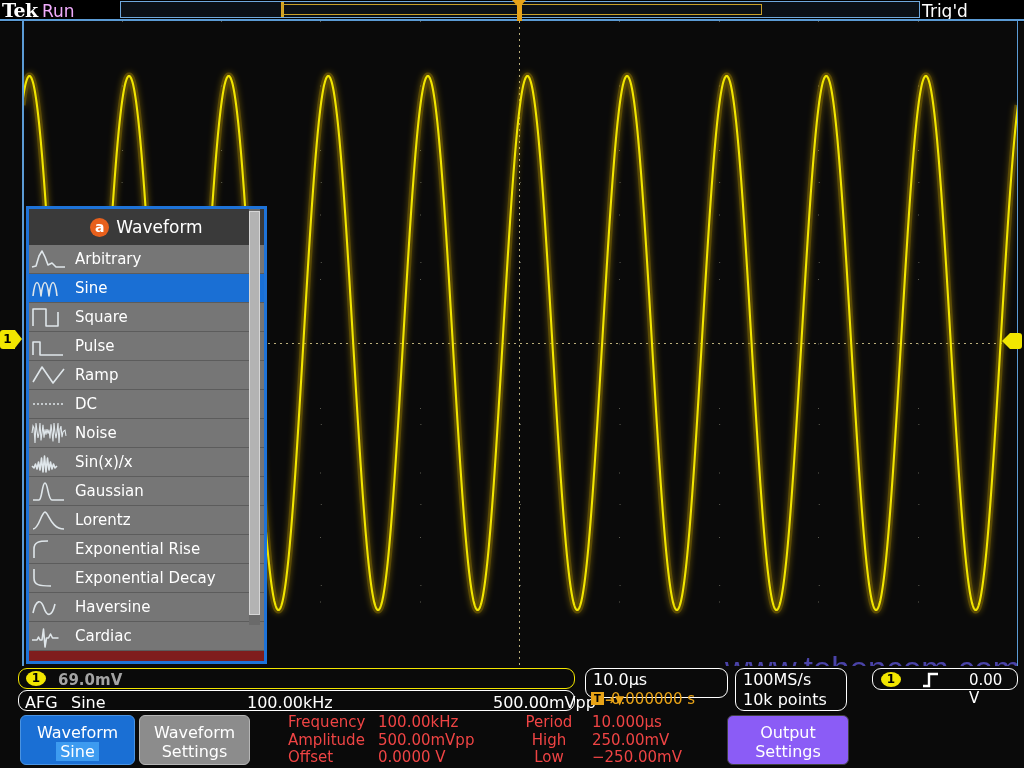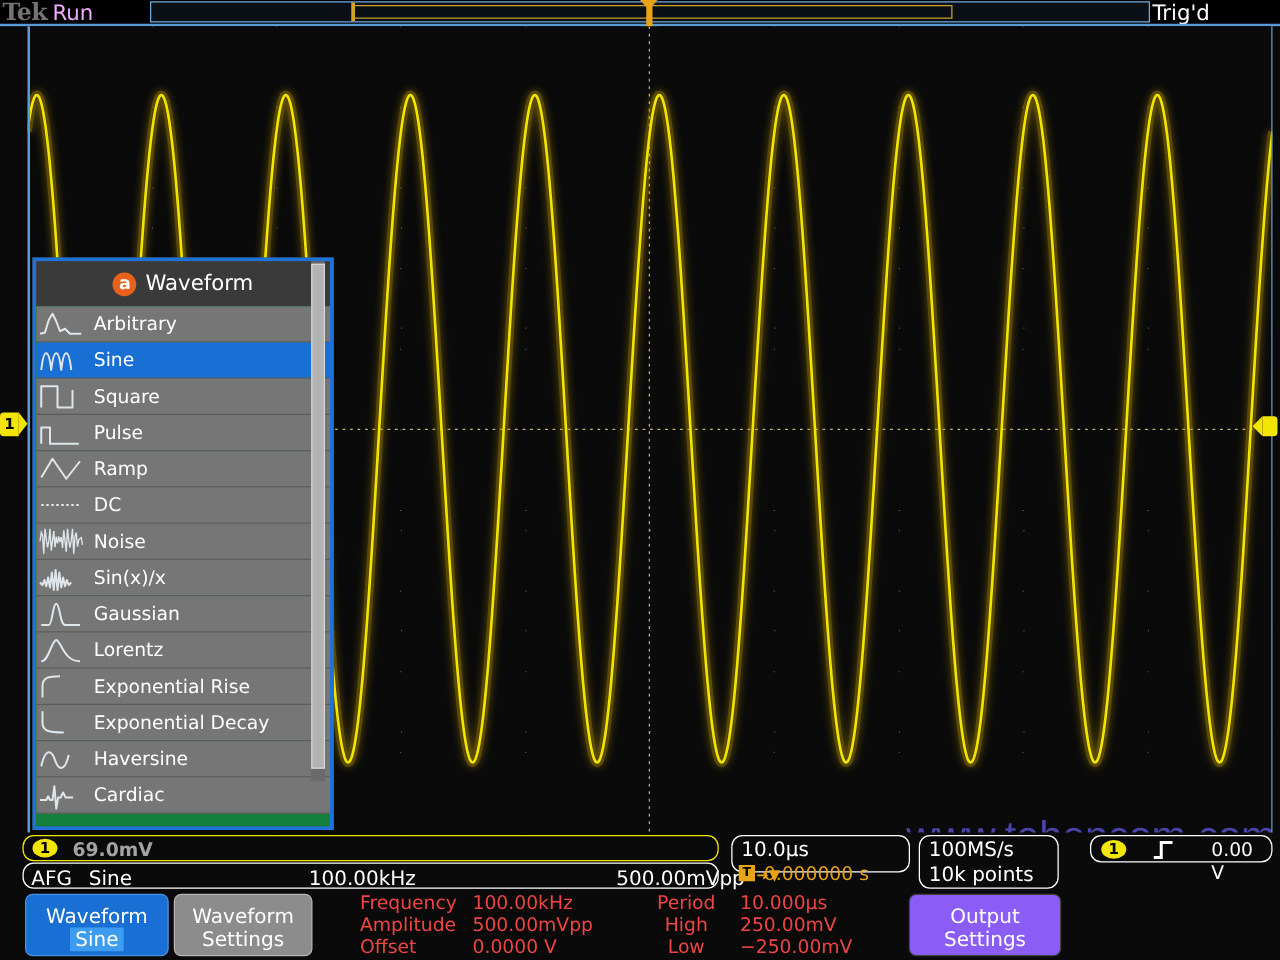--- a/index.html
+++ b/index.html
@@ -3,21 +3,21 @@
 <meta charset="utf-8">
 <style>
   html,body{margin:0;padding:0;background:#000;}
   body{width:1024px;height:768px;overflow:hidden;
        font-family:"DejaVu Sans","Liberation Sans",sans-serif;}
   #screen{position:relative;width:1024px;height:768px;background:#0a0a0a;overflow:hidden;}
 
   
   #topbar{position:absolute;left:0;top:0;width:1024px;height:22px;background:#000;}
   #tek-logo{position:absolute;left:2px;top:-1px;font-family:"DejaVu Serif","Liberation Serif",serif;
-            font-weight:bold;font-size:19px;color:#737373;letter-spacing:-0.5px;}
+            font-weight:bold;font-size:19px;color:#ffffff;letter-spacing:-0.5px;}
   #run-state{position:absolute;left:42px;top:1px;font-size:17px;color:#f0abfc;}
   #trig-state{position:absolute;left:922px;top:1px;font-size:17px;color:#fff;}
   #rec-outline{position:absolute;left:120px;top:1px;width:800px;height:17px;
                border:1px solid #6fa8dc;box-sizing:border-box;background:#0b1016;}
   #rec-zoomband{position:absolute;left:282px;top:4px;width:480px;height:11px;
                 border:1px solid #c8a02a;box-sizing:border-box;}
   #rec-zoomband-l{position:absolute;left:281px;top:2px;width:3px;height:15px;background:#d9a61f;}
   #topline{position:absolute;left:0;top:19px;width:1024px;height:2px;background:#5b9bd5;}
 
   
@@ -66,21 +66,21 @@
              font-family:"Liberation Sans",sans-serif;letter-spacing:0px;}
 
   
   #wf-menu{position:absolute;left:26px;top:206px;width:241px;height:458px;
            background:#4a4a4a;border:3px solid #1e73d8;box-sizing:border-box;}
   #wf-menu-title{height:36px;background:#3a3a3a;color:#fff;font-size:17px;
                  display:flex;align-items:center;justify-content:center;gap:7px;}
   #wf-a-icon{width:19px;height:19px;border-radius:50%;background:#e8601c;color:#fff;
              font-size:14px;font-weight:bold;text-align:center;line-height:19px;
              font-family:"DejaVu Sans",sans-serif;}
-  #wf-list{position:relative;height:416px;overflow:hidden;background:#15803d;text-align:right;}
+  #wf-list{position:relative;height:416px;overflow:hidden;background:#7f1d1d;text-align:right;}
   .wf-item{display:flex;align-items:center;height:29px;border-bottom:1px solid #5c5c5c;
            color:#fff;font-size:15px;background:#767676;box-sizing:border-box;}
   .wf-item.selected{background:#1a6fd4;}
   .wf-ico{width:40px;height:27px;flex:0 0 40px;display:flex;align-items:center;justify-content:center;}
   .wf-ico svg{display:block;}
   .wf-label{padding-left:6px;}
   #wf-scroll-track{position:absolute;right:4px;top:0;width:11px;height:416px;background:#6a6a6a;}
   #wf-scroll-thumb{position:absolute;right:4px;top:2px;width:11px;height:404px;
                    background:#b3b3b3;border:1px solid #d6d6d6;box-sizing:border-box;}
 

